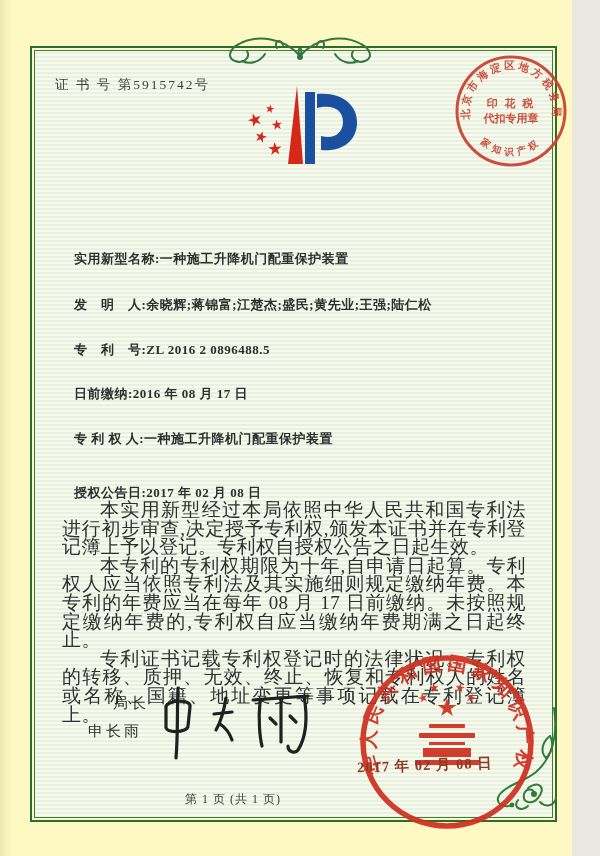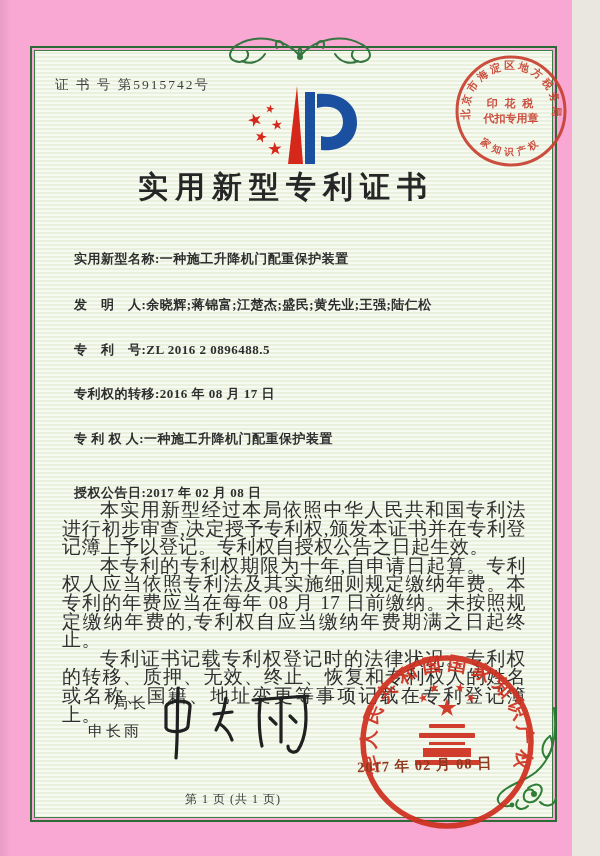--- a/index.html
+++ b/index.html
@@ -1,17 +1,17 @@
 <!DOCTYPE html>
 <html><head>
 <meta charset="utf-8">
 <style>
   html,body{margin:0;padding:0;}
   body{width:600px;height:856px;background:#e9e7e0;font-family:"Liberation Serif","DejaVu Serif",serif;}
-  .page{position:relative;width:572px;height:856px;background:#f9a8d4;overflow:hidden;}
+  .page{position:relative;width:572px;height:856px;background:#fef9c3;overflow:hidden;}
   .page::before{content:"";position:absolute;inset:0;background:linear-gradient(90deg,rgba(0,0,0,.07),rgba(0,0,0,0) 12px);pointer-events:none;}
   .frame{position:absolute;left:30px;top:46px;width:527px;height:776px;border:2px solid #2c6b35;box-sizing:border-box;}
   .frame-inner{position:absolute;inset:2px;border:1px solid #3c7d46;}
   .paper{position:absolute;inset:2px;background:repeating-linear-gradient(180deg,#f6faf1 0px,#f6faf1 2px,#e9f1de 2px,#e9f1de 4px);}
   .abs{position:absolute;}
   .cert-no{left:55px;top:76px;font-size:13.5px;letter-spacing:2px;color:#3f3f3f;}
   .title{left:0;top:167px;width:100%;text-align:center;font-size:30px;font-weight:bold;letter-spacing:7px;color:#262626;}
   .rows{left:62px;top:250px;width:470px;}
   .row{position:absolute;left:12px;font-size:13px;color:#2e2e2e;letter-spacing:.5px;white-space:nowrap;font-weight:bold;}
   .row .lab{color:#2e2e2e;}
@@ -73,27 +73,26 @@
       <use href="#star" transform="translate(18,53) scale(6) rotate(16)"></use>
       <use href="#star" transform="translate(32,65) scale(7) rotate(-4)"></use>
       <path d="M54 2 L45 80 L60 80 Z"></path>
     </g>
     <g fill="#1b4f9f">
       <path d="M62 8 L72 8 L72 80 L62 80 Z"></path>
       <path d="M74 10 C100 8 115 22 114 40 C113 58 98 68 78 66 L78 52 C92 56 100 48 100 38 C100 26 90 20 74 24 Z"></path>
     </g>
   </svg>
 
-  <div class="abs title">实用新型专利证书</div>
 
   <div class="abs rows">
     <div class="row" style="top:0px;"><span class="lab">实用新型名称:</span><span>一种施工升降机门配重保护装置</span></div>
     <div class="row" style="top:46px;"><span class="lab">发　明　人:</span><span>余晓辉;蒋锦富;江楚杰;盛民;黄先业;王强;陆仁松</span></div>
     <div class="row" style="top:91px;"><span class="lab">专　利　号:</span><span>ZL 2016 2 0896488.5</span></div>
-    <div class="row" style="top:135px;"><span class="lab">专利权的转移:</span><span>2016 年 08 月 17 日</span></div>
+    <div class="row" style="top:135px;"><span class="lab">日前缴纳:</span><span>2016 年 08 月 17 日</span></div>
     <div class="row" style="top:180px;"><span class="lab">专 利 权 人:</span><span>一种施工升降机门配重保护装置</span></div>
     <div class="row" style="top:221px;margin-top:13px;"><span class="lab">授权公告日:</span><span>2017 年 02 月 08 日</span></div>
   </div>
 
   <div class="abs paras">
     <p>本实用新型经过本局依照中华人民共和国专利法进行初步审查,决定授予专利权,颁发本证书并在专利登记簿上予以登记。专利权自授权公告之日起生效。</p>
     <p>本专利的专利权期限为十年,自申请日起算。专利权人应当依照专利法及其实施细则规定缴纳年费。本专利的年费应当在每年 08 月 17 日前缴纳。未按照规定缴纳年费的,专利权自应当缴纳年费期满之日起终止。</p>
     <p>专利证书记载专利权登记时的法律状况。专利权的转移、质押、无效、终止、恢复和专利权人的姓名或名称、国籍、地址变更等事项记载在专利登记簿上。</p>
   </div>
 

